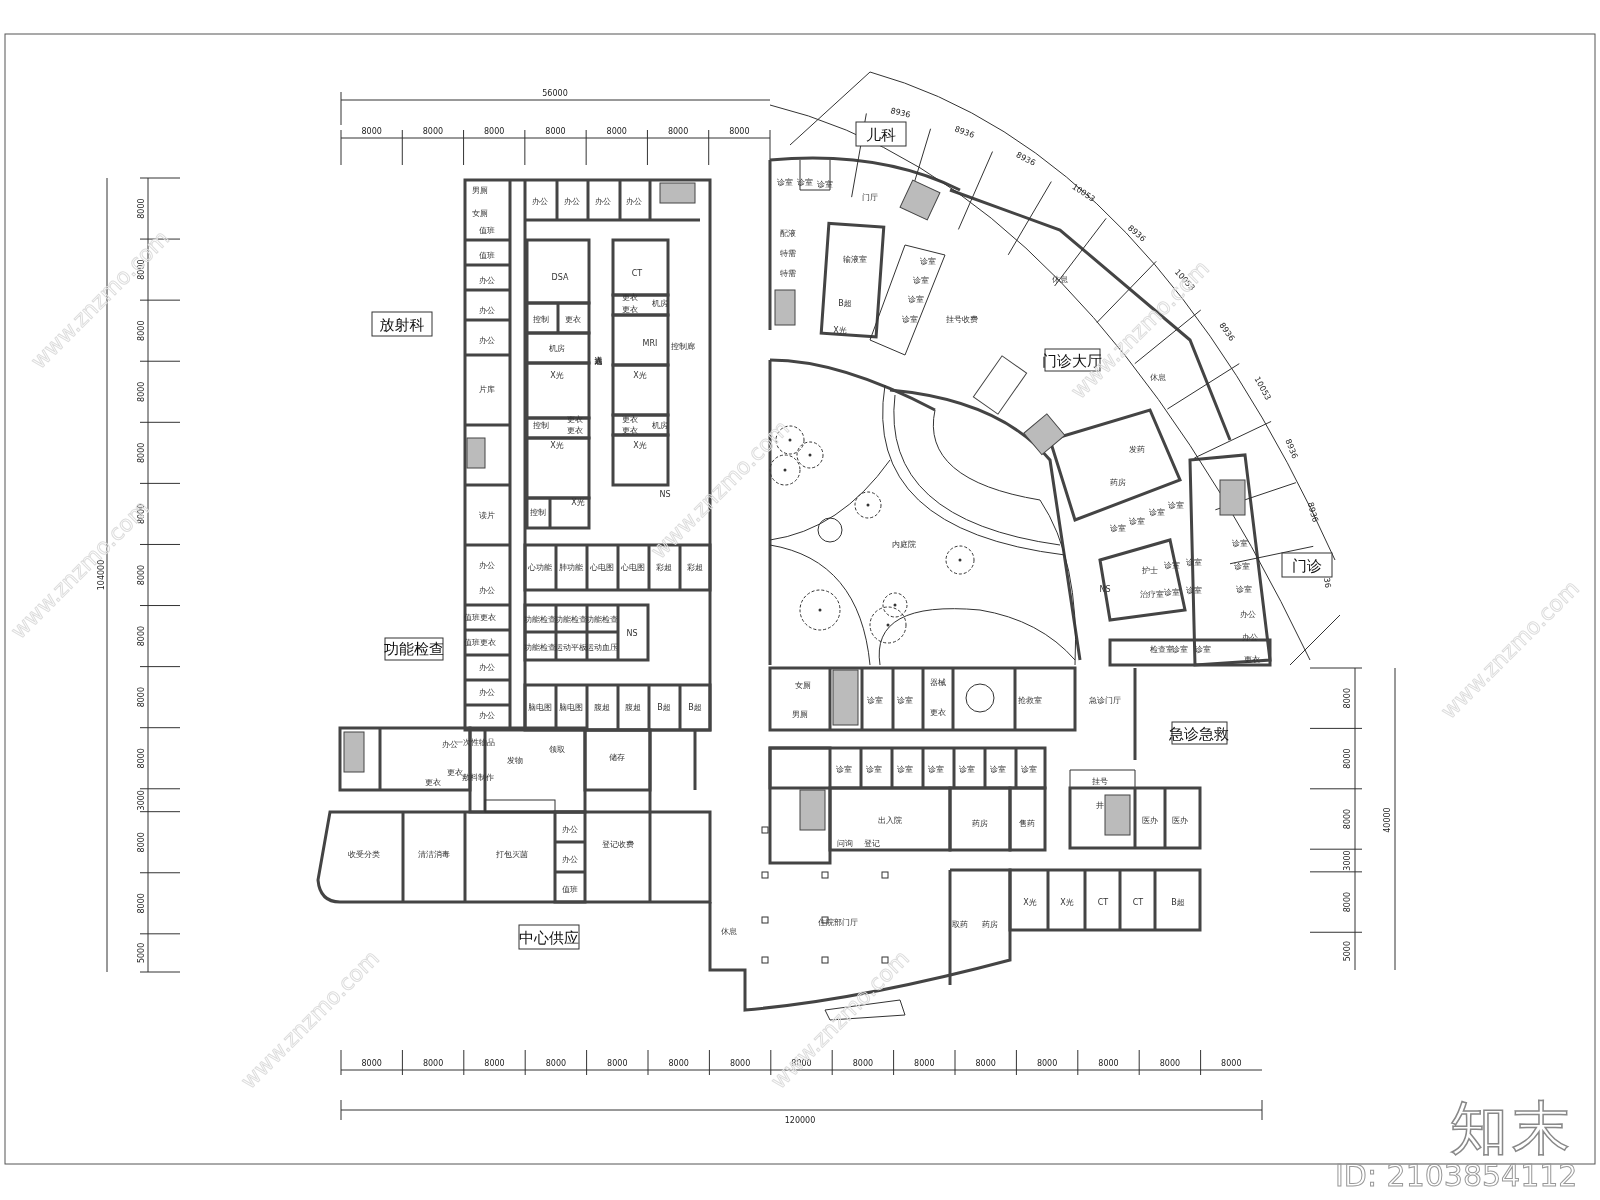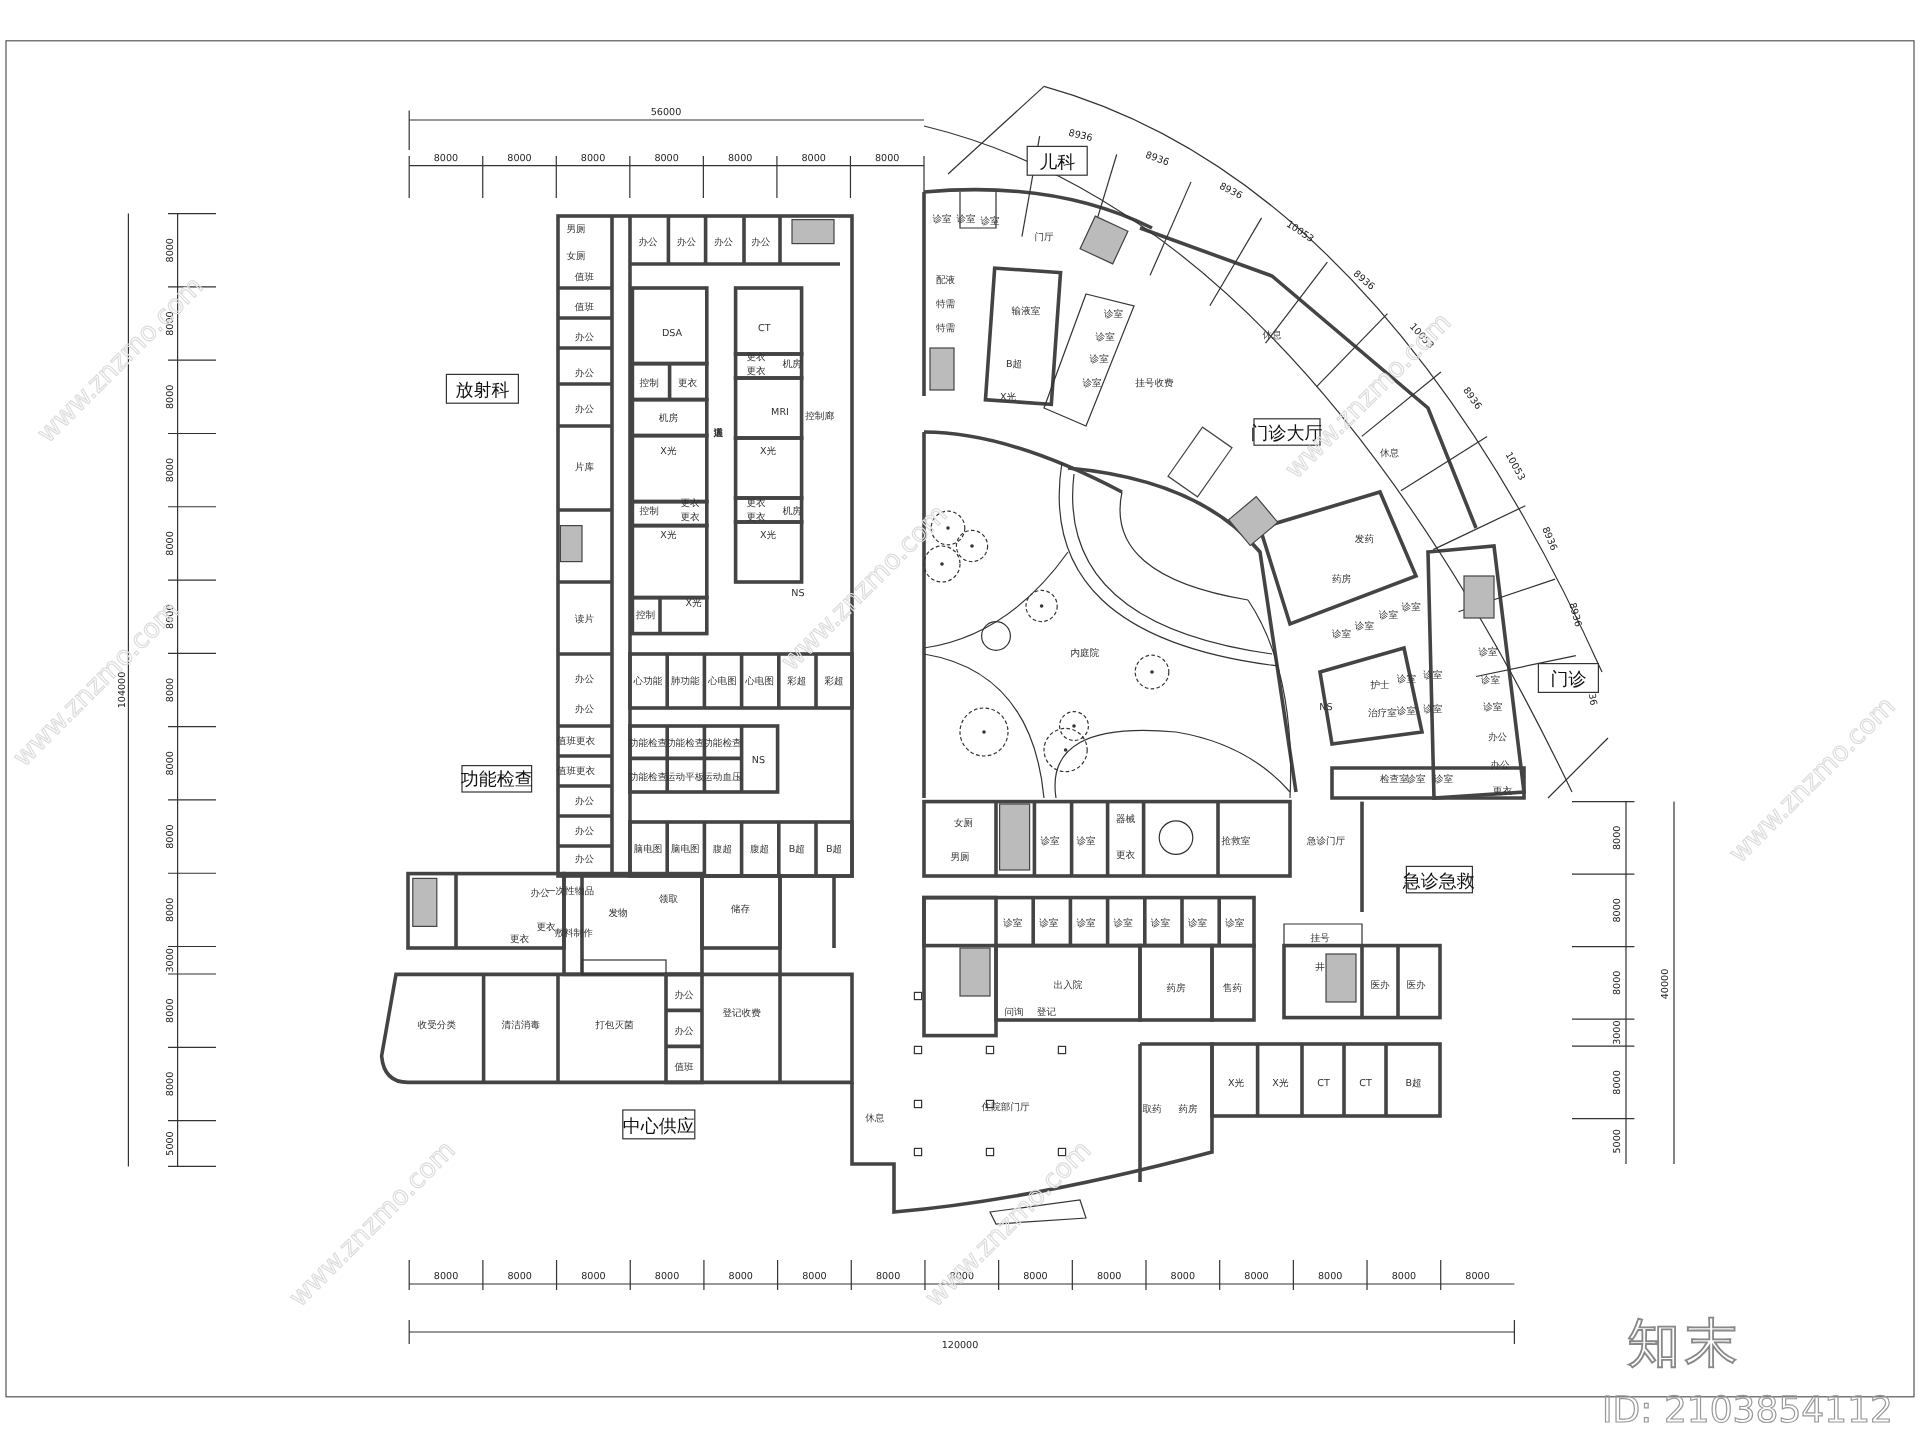--- a/index.html
+++ b/index.html
@@ -5,21 +5,21 @@
   html,body{margin:0;padding:0;background:#fff;}
   body{width:1600px;height:1200px;position:relative;overflow:hidden;font-family:"DejaVu Sans",sans-serif;}
   #stage{position:absolute;left:0;top:0;width:1600px;height:912px;}
   svg text{font-family:"DejaVu Sans",sans-serif;}
   .dim{font-size:8px;fill:#222;}
   .room{font-size:8px;fill:#333;}
   .zone{font-size:15px;fill:#111;}
   .wall{fill:none;stroke:#444;stroke-width:3;}
   .thin{fill:none;stroke:#333;stroke-width:1;}
   .wm{font-size:22px;fill:none;stroke:#ddd;stroke-width:1;}
-  .brand{position:absolute;left:1356px;top:1090px;font-size:44px;color:transparent;-webkit-text-stroke:1.5px #888;font-family:"DejaVu Sans",sans-serif;letter-spacing:4px;}
+  .brand{position:absolute;left:1450px;top:1090px;font-size:58px;color:transparent;-webkit-text-stroke:1.5px #888;font-family:"DejaVu Sans",sans-serif;letter-spacing:4px;}
   .idtxt{position:absolute;left:1335px;top:1158px;font-size:30px;color:transparent;-webkit-text-stroke:1px #999;font-family:"DejaVu Sans",sans-serif;}
 </style>
 </head>
 <body>
 
 <div id="stage">
 <svg width="1600" height="1200" viewBox="0 0 1600 1200" xmlns="http://www.w3.org/2000/svg">
 
   <rect x="5" y="34" width="1590" height="1130" fill="none" stroke="#555" stroke-width="1"></rect>
 

